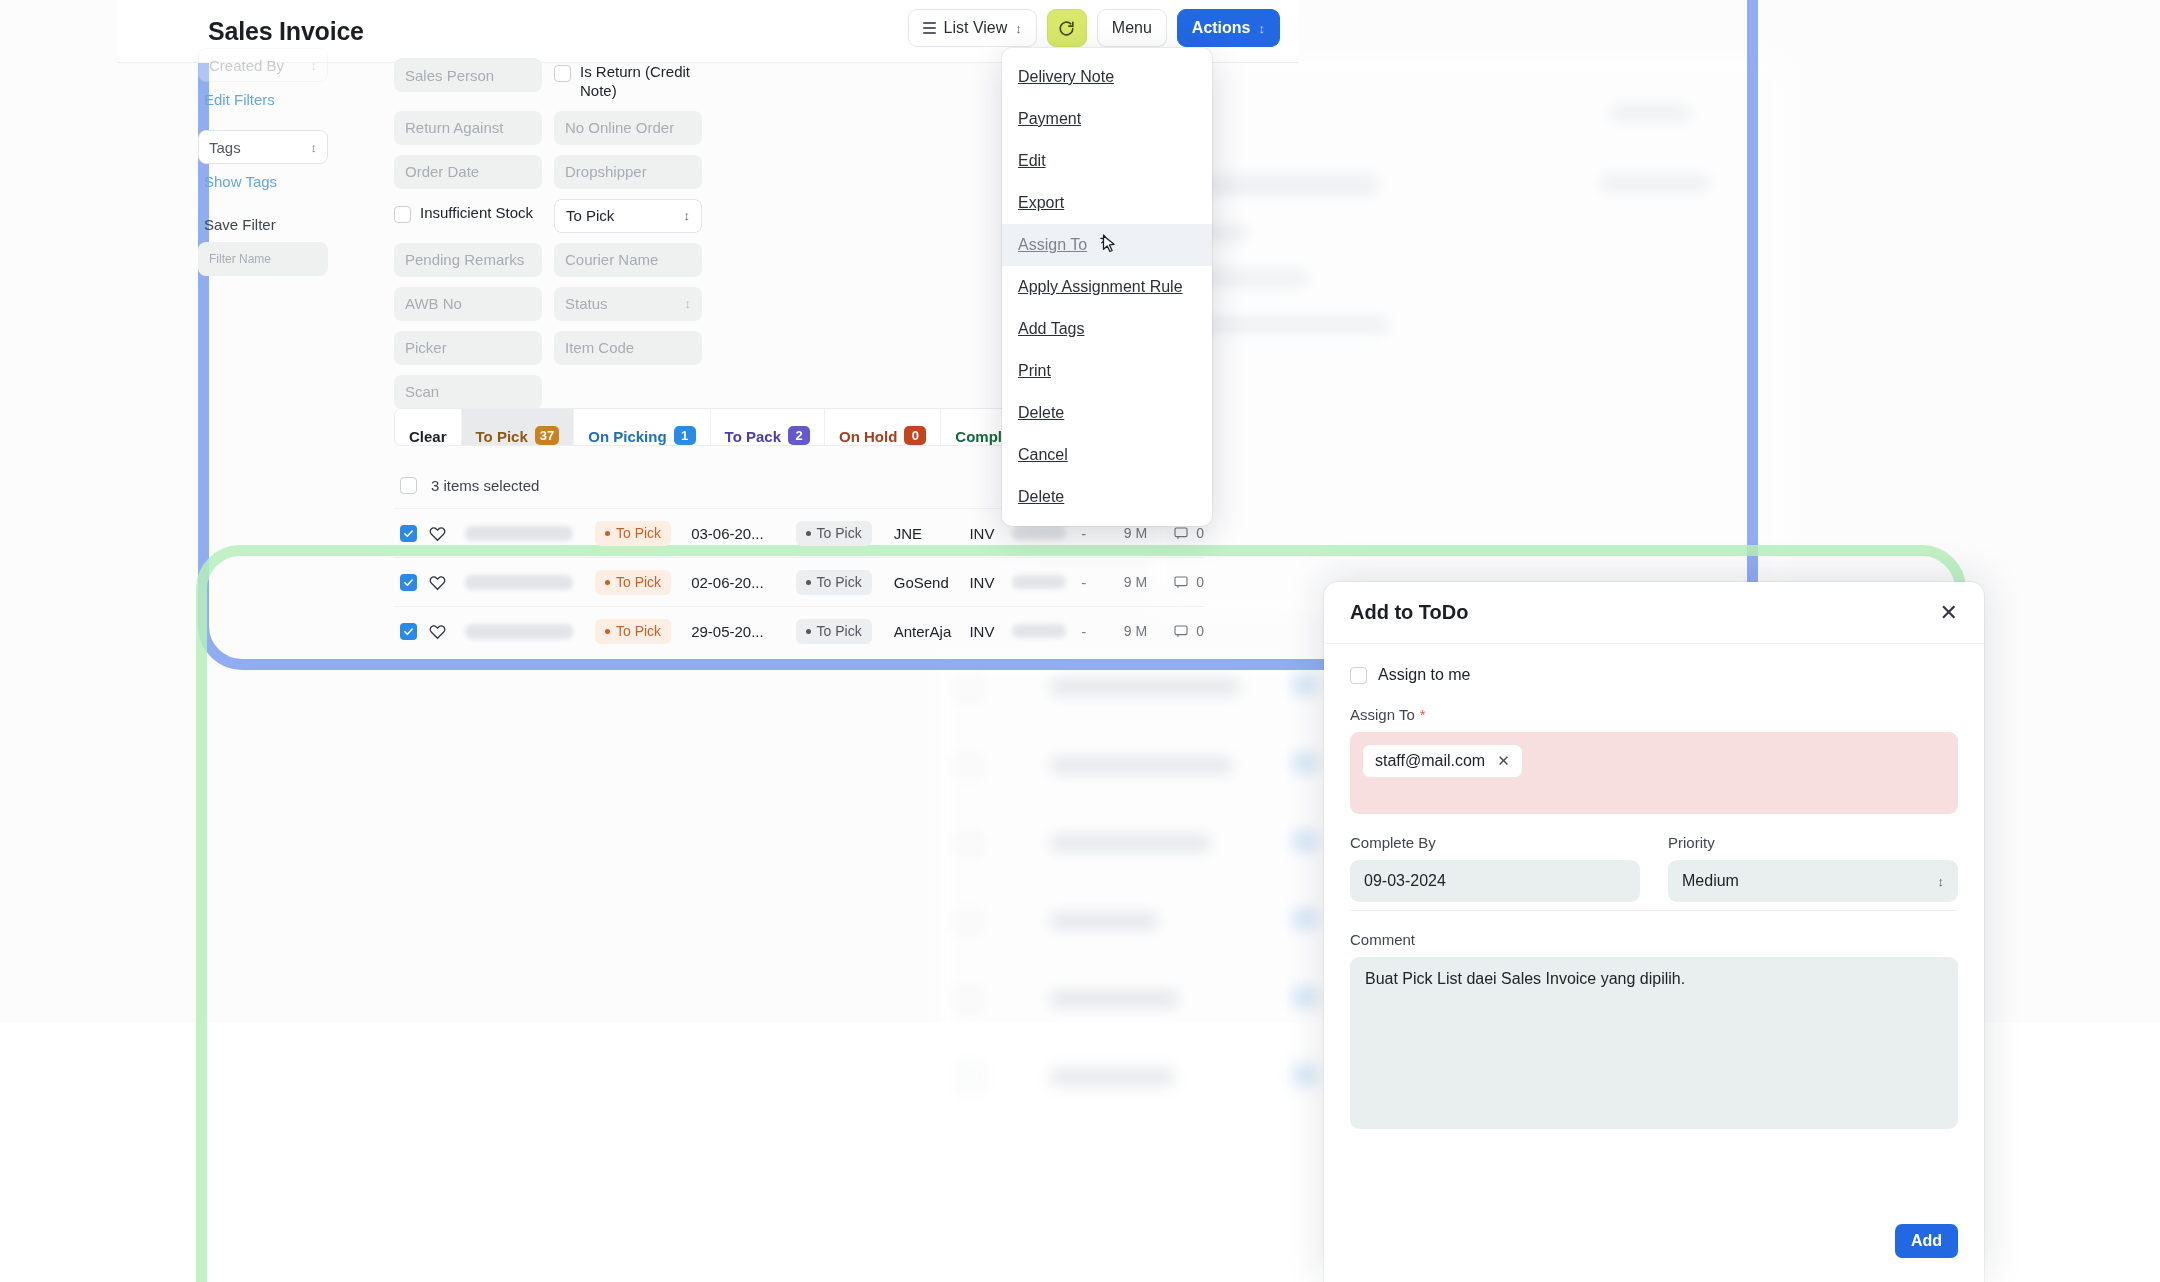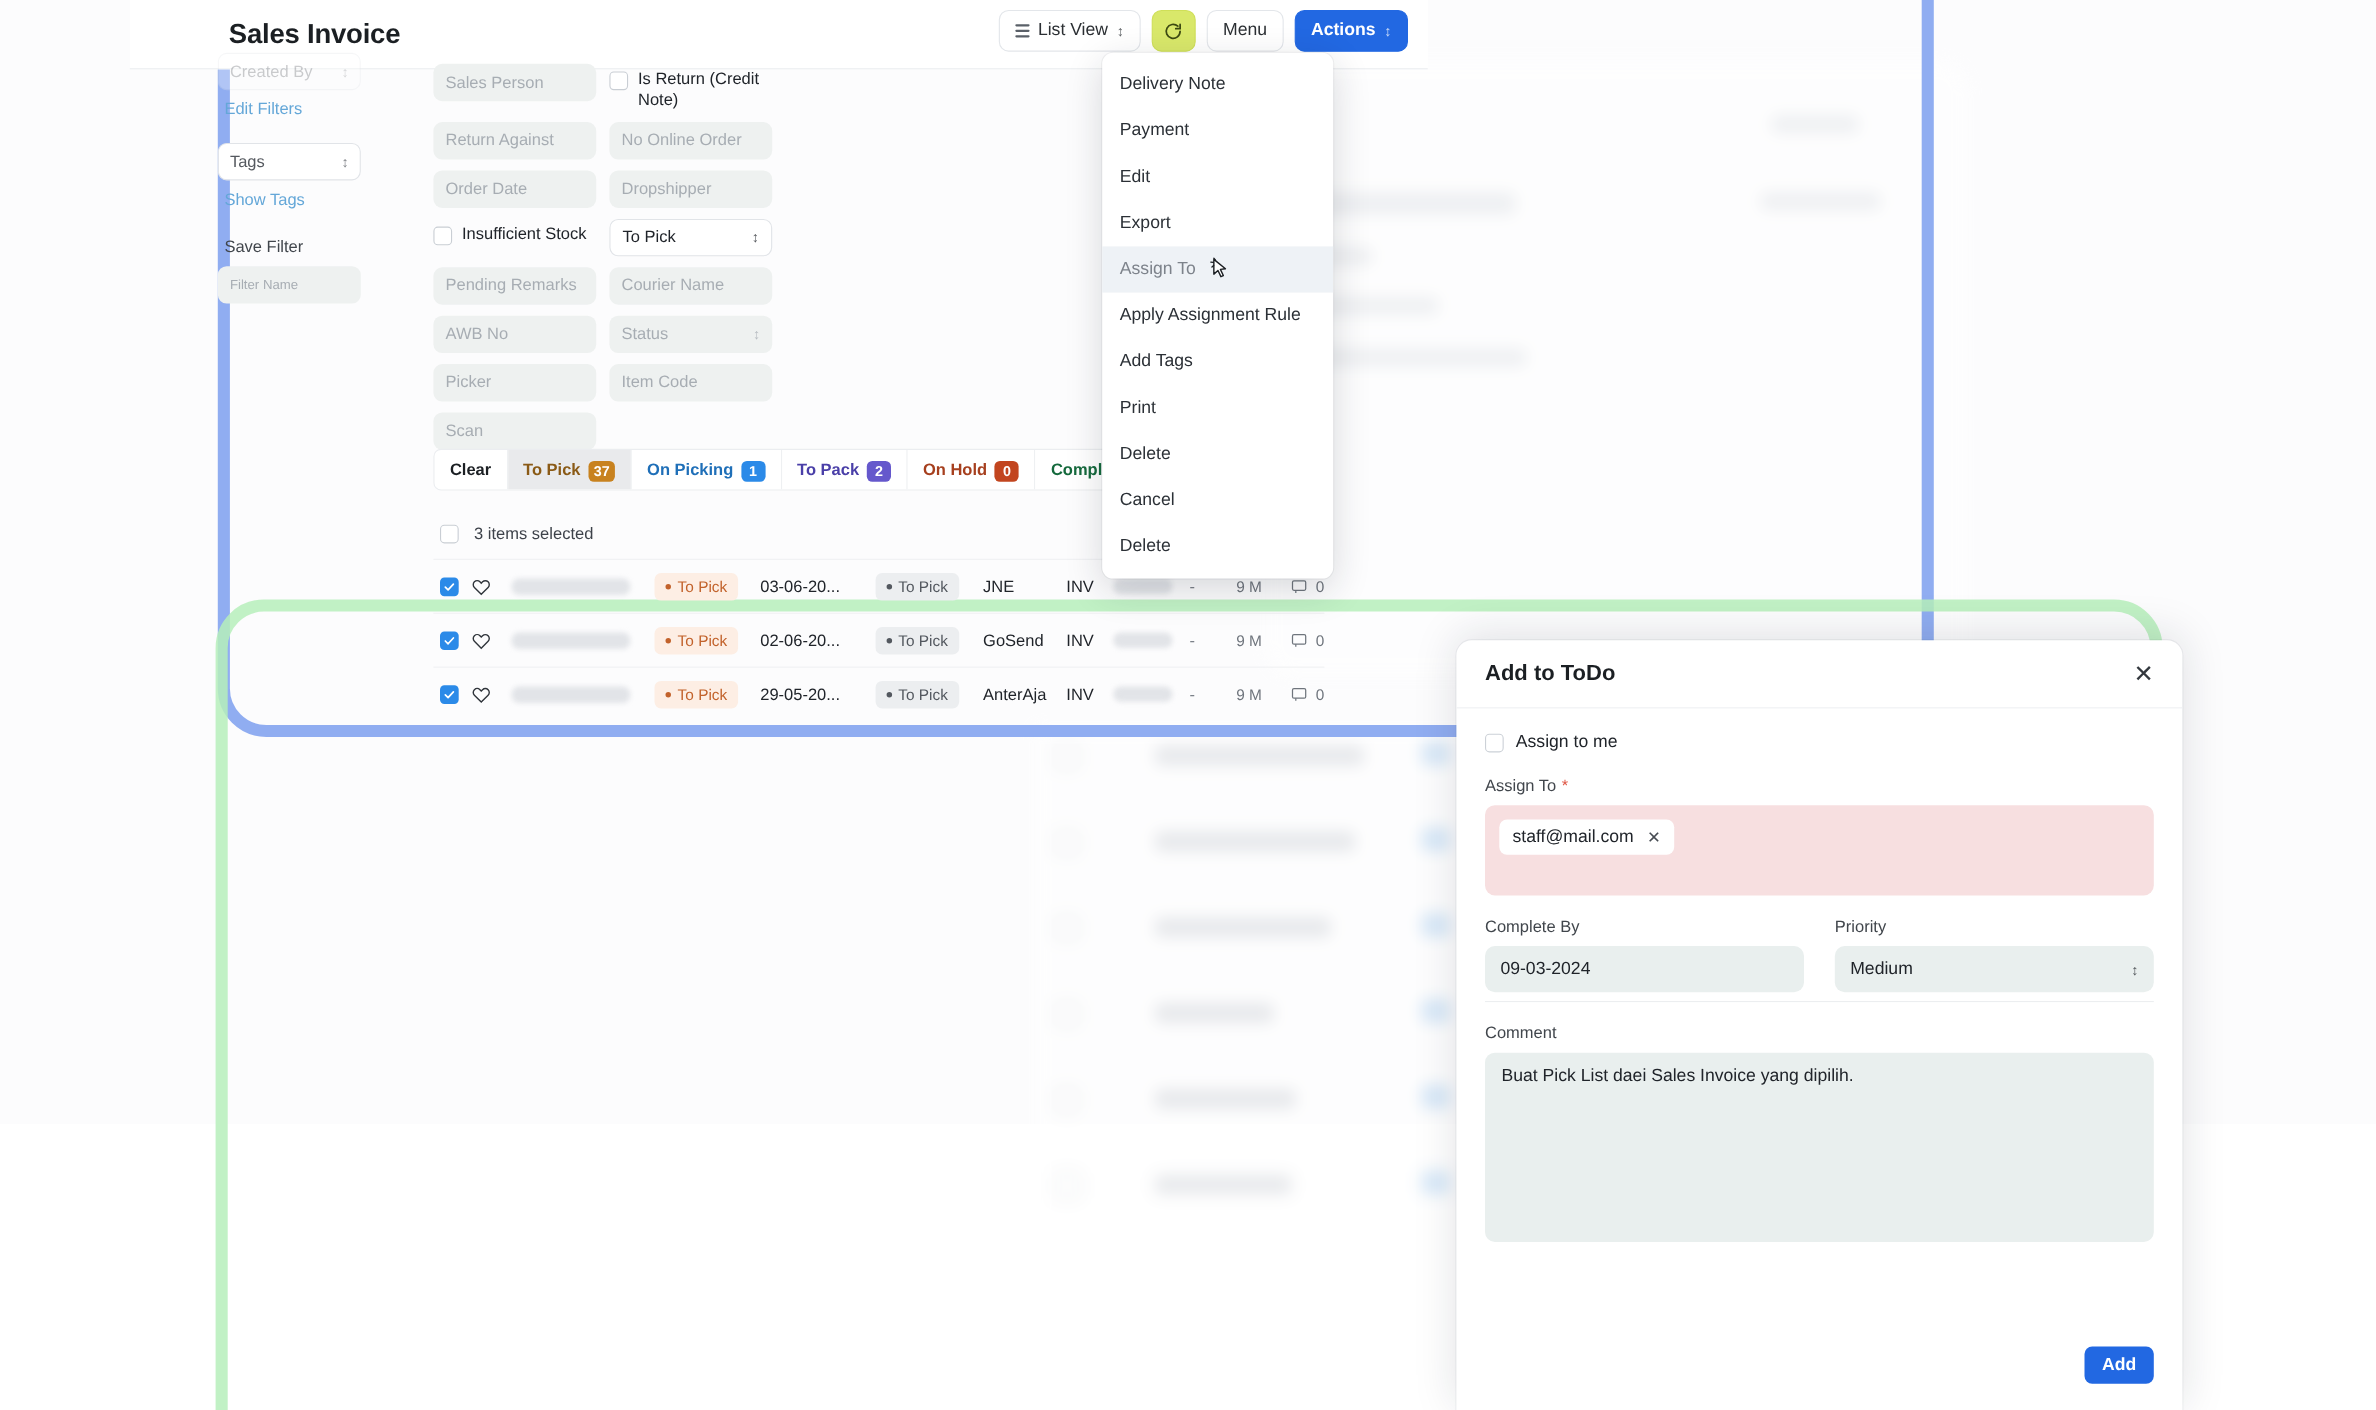--- a/index.html
+++ b/index.html
@@ -92,21 +92,21 @@
   .cbx { width:17px; height:17px; border:1px solid #c9ced4; border-radius:4px; background:#fff; flex:none; margin-top:2px;}
   .cbx-lbl { font-size: 15px; color:#20242a; line-height:1.25; }
 
   
   .tabs {
     position:absolute; left: 394px; top: 408px; height: 38px;
     display:flex; align-items:stretch; background:#fff;
     border:1px solid #ebedf0; border-radius: 7px; overflow:hidden;
   }
   .tab {
-    display:flex; align-items:flex-start; gap:7px; padding: 10px 14px;
+    display:flex; align-items:flex-end; gap:7px; padding: 0 14px;
     font-size: 15px; font-weight:600; border-right:1px solid #eef0f2; cursor:pointer;
   }
   .tab:last-child { border-right:none; }
   .tab.clear { color:#1b1f23; }
   .tab.sel { background:#e9eaec; }
   .pill {
     min-width: 22px; height: 19px; padding: 0 5px; border-radius: 5px;
     display:flex; align-items:center; justify-content:center;
     font-size: 13px; font-weight:700; color:#fff;
   }
@@ -144,21 +144,21 @@
 
   
   .dropdown {
     position:absolute; left: 1002px; top: 48px; width: 210px;
     background:#fff; border-radius: 10px;
     box-shadow: 0 10px 34px rgba(22,28,45,.16), 0 0 0 1px rgba(20,25,40,.05);
     padding: 8px 0; z-index: 40;
   }
   .ditem {
     height: 42px; display:flex; align-items:center; padding: 0 16px;
-    font-size: 16px; color:#2b3036; cursor:pointer; position:relative;
+    font-size: 16px; color:#2b3036; cursor:pointer; position:relative;text-decoration:underline;
   }
   .ditem.hl { background:#eef2f6; color:#7d838b; }
   .cursor-ic { position:absolute; left: 96px; top: 9px; width: 22px; height: 24px; }
 
   
   .dialog {
     position:absolute; left: 1324px; top: 582px; width: 660px; height: 700px;
     background:#fff; border-radius: 14px 14px 0 0;
     box-shadow: 0 -4px 40px rgba(25,30,50,.13), 0 0 0 1px rgba(25,30,50,.05);
     z-index: 60; display:flex; flex-direction:column;

